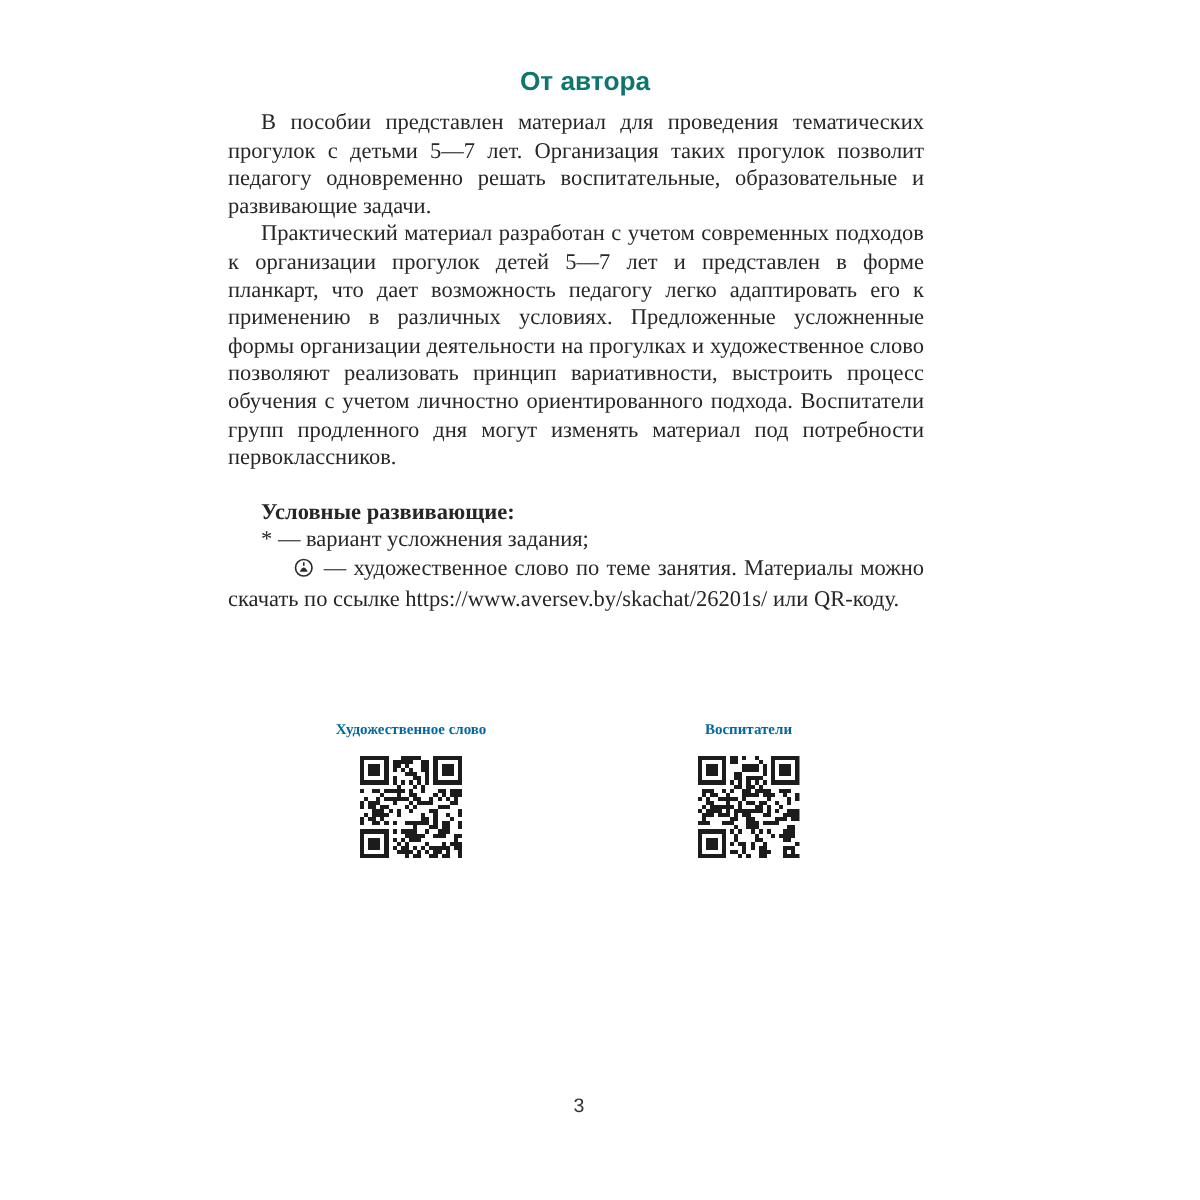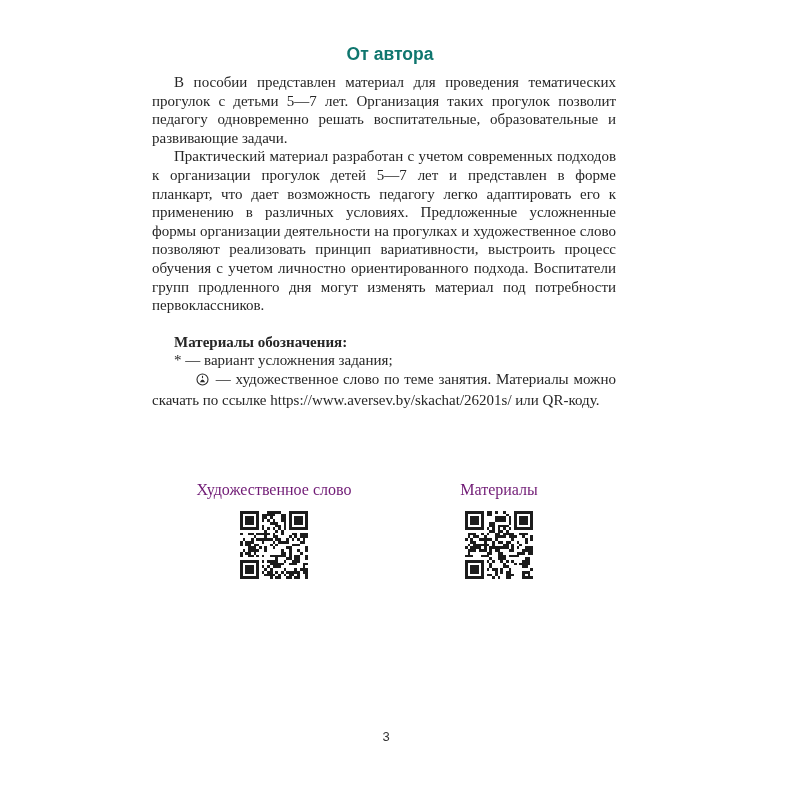--- a/index.html
+++ b/index.html
@@ -56,24 +56,25 @@
     margin-right: 2px;
   }
   .qr-group {
     position: absolute;
     width: 200px;
     text-align: center;
   }
   .qr-group.left  { left: 174px; top: 481px; }
   .qr-group.right { left: 399px; top: 481px; }
   .qr-label {
-    font-size: 16px;
-    color: #701a75;
+    font-size: 10px;
+    color: #0369a1;
     margin-bottom: 12px;
     white-space: nowrap;
+    font-weight: bold;
   }
   .qr-svg {
     display: inline-block;
   }
   .page-number {
     position: absolute;
     top: 729px;
     left: 0;
     width: 772px;
     text-align: center;
@@ -87,21 +88,21 @@
 
 <div class="page">
 
   <h1 class="page-title">От автора</h1>
 
   <div class="text-block">
     <p>В пособии представлен материал для проведения тематических прогулок с детьми 5—7 лет. Организация таких прогулок позволит педагогу одновременно решать воспитательные, образовательные и развивающие задачи.</p>
     <p>Практический материал разработан с учетом современных подходов к организации прогулок детей 5—7 лет и представлен в форме планкарт, что дает возможность педагогу легко адаптировать его к применению в различных условиях. Предложенные усложненные формы организации деятельности на прогулках и художественное слово позволяют реализовать принцип вариативности, выстроить процесс обучения с учетом личностно ориентированного подхода. Воспитатели групп продленного дня могут изменять материал под потребности первоклассников.</p>
 
     <div class="legend">
-      <p class="legend-title">Материалы обозначения:</p>
+      <p class="legend-title">Условные развивающие:</p>
       <p class="legend-item">
         <span class="sym">*</span>
         <span>— вариант усложнения задания;</span>
       </p>
       <p class="legend-item">
         <span class="inline-icon">
           <svg width="13" height="13" viewBox="0 0 13 13">
             <circle cx="6.5" cy="6.5" r="5.5" fill="none" stroke="#2b2b2b" stroke-width="1.1"></circle>
             <path d="M6.5 2.8 L6.5 5.2" stroke="#2b2b2b" stroke-width="1.1" fill="none"></path>
             <path d="M3.9 9.2 Q6.5 3.6 9.1 9.2 Z" fill="#2b2b2b"></path>
@@ -419,21 +420,21 @@
         <rect x="14" y="24" width="1" height="1"></rect>
         <rect x="17" y="24" width="1" height="1"></rect>
         <rect x="18" y="24" width="1" height="1"></rect>
         <rect x="20" y="24" width="1" height="1"></rect>
         <rect x="21" y="24" width="1" height="1"></rect>
         <rect x="24" y="24" width="1" height="1"></rect>
       </svg>
   </div>
 
   <div class="qr-group right">
-    <div class="qr-label">Материалы</div>
+    <div class="qr-label">Воспитатели</div>
     <svg class="qr-svg" id="qr2" width="68" height="68" viewBox="0 0 25 25" fill="#1c1c1c" shape-rendering="crispEdges">
         <rect x="0" y="0" width="1" height="1"></rect>
         <rect x="1" y="0" width="1" height="1"></rect>
         <rect x="2" y="0" width="1" height="1"></rect>
         <rect x="3" y="0" width="1" height="1"></rect>
         <rect x="4" y="0" width="1" height="1"></rect>
         <rect x="5" y="0" width="1" height="1"></rect>
         <rect x="6" y="0" width="1" height="1"></rect>
         <rect x="8" y="0" width="1" height="1"></rect>
         <rect x="9" y="0" width="1" height="1"></rect>

